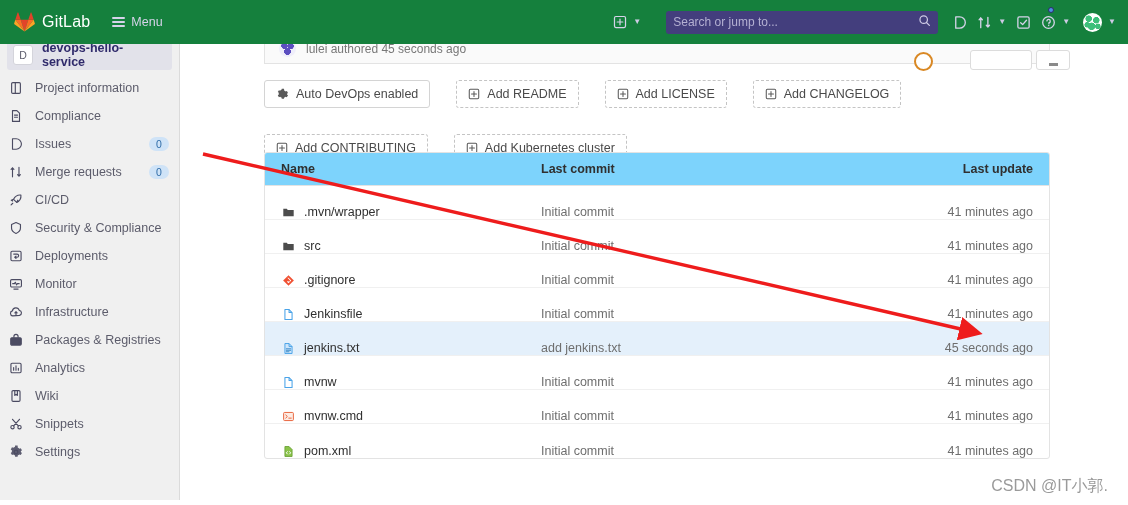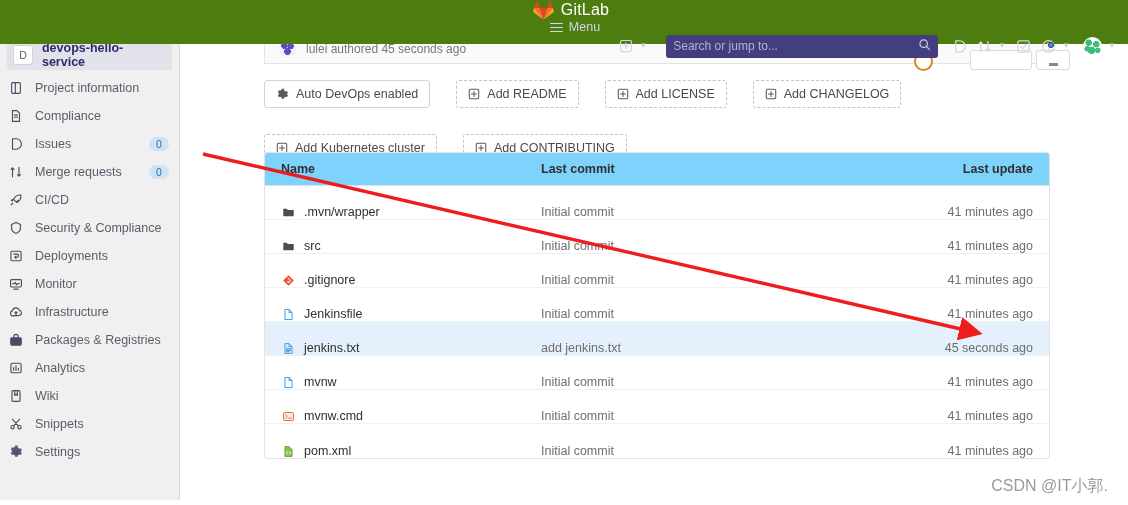--- a/index.html
+++ b/index.html
@@ -10,24 +10,23 @@
     font-family: "Liberation Sans", sans-serif;
     font-size: 13px;
     color: #303030;
   }
   #root { position: relative; width: 1128px; height: 505px; }
 
   
   .topbar {
     position: absolute; top: 0; left: 0;
     width: 1128px; height: 44px;
-    background: #4d7c0f;
+    background: #15803d;
     display: flex; align-items: center;
     z-index: 20;
-    flex-direction: column;
   }
   .tb-brand { display: flex; align-items: center; margin-left: 14px; }
   .tb-logo { width: 21px; height: 20px; }
   .tb-title {
     color: #fff; font-size: 16px; font-weight: 400;
     margin-left: 7px; letter-spacing: .2px;
   }
   .tb-menu {
     display: flex; align-items: center; gap: 6px;
     margin-left: 22px; color: #d6d3ea; font-size: 12.5px;
@@ -42,21 +41,21 @@
     padding: 0 5px;
   }
   .tb-ico svg { display: block; }
   .caret { margin-left: 3px; font-size: 8px; color: #cfcbe6; line-height: 1; }
   .caret-wrap { display: flex; align-items: center; padding: 0 5px 0 3px; height: 100%; }
 
   .searchbox {
     width: 272px; height: 23px;
     background: #433e7d;
     border-radius: 3px;
-    margin: 0 9px 0 14px;
+    margin: 0 9px 0 20px;
     display: flex; align-items: center;
     padding: 0 7px;
   }
   .searchbox input {
     flex: 1; background: transparent; border: 0; outline: 0;
     color: #e8e6f3; font-size: 12px;
     font-family: "Liberation Sans", sans-serif;
   }
   .searchbox input::placeholder { color: #b4b0d2; }
   .search-ico { color: #cfcbe6; }
@@ -507,31 +506,31 @@
         <span>Add CHANGELOG</span>
       </div>
 
       <div class="abtn">
         <span class="aico">
           <svg width="12" height="12" viewBox="0 0 16 16" fill="none" stroke="#5a5a5a" stroke-width="1.4">
             <rect x="1.7" y="1.7" width="12.6" height="12.6" rx="1.5"></rect>
               <path d="M8 4.7v6.6M4.7 8h6.6" stroke-linecap="round"></path>
           </svg>
         </span>
-        <span>Add Kubernetes cluster</span>
+        <span>Add CONTRIBUTING</span>
       </div>
 
       <div class="abtn">
         <span class="aico">
           <svg width="12" height="12" viewBox="0 0 16 16" fill="none" stroke="#5a5a5a" stroke-width="1.4">
             <rect x="1.7" y="1.7" width="12.6" height="12.6" rx="1.5"></rect>
               <path d="M8 4.7v6.6M4.7 8h6.6" stroke-linecap="round"></path>
           </svg>
         </span>
-        <span>Add CONTRIBUTING</span>
+        <span>Add Kubernetes cluster</span>
       </div>
     </div>
 
     <div class="filetable">
       <div class="ft-head">
         <div class="col-name">Name</div>
         <div class="col-commit">Last commit</div>
         <div class="col-update">Last update</div>
       </div>
 

